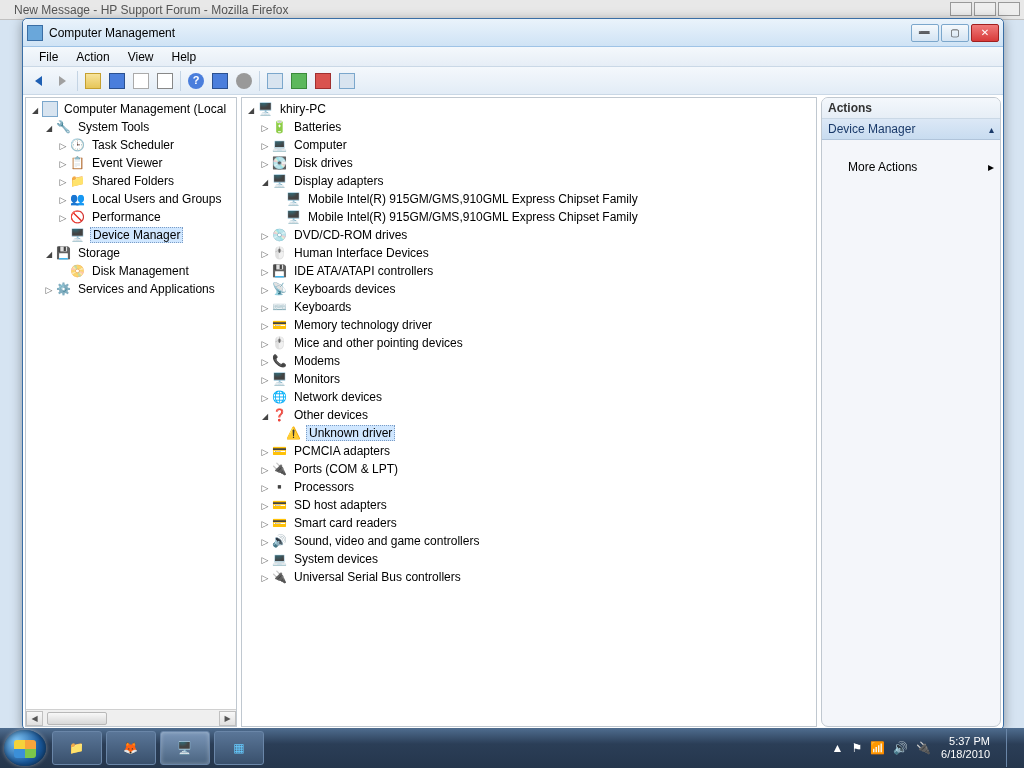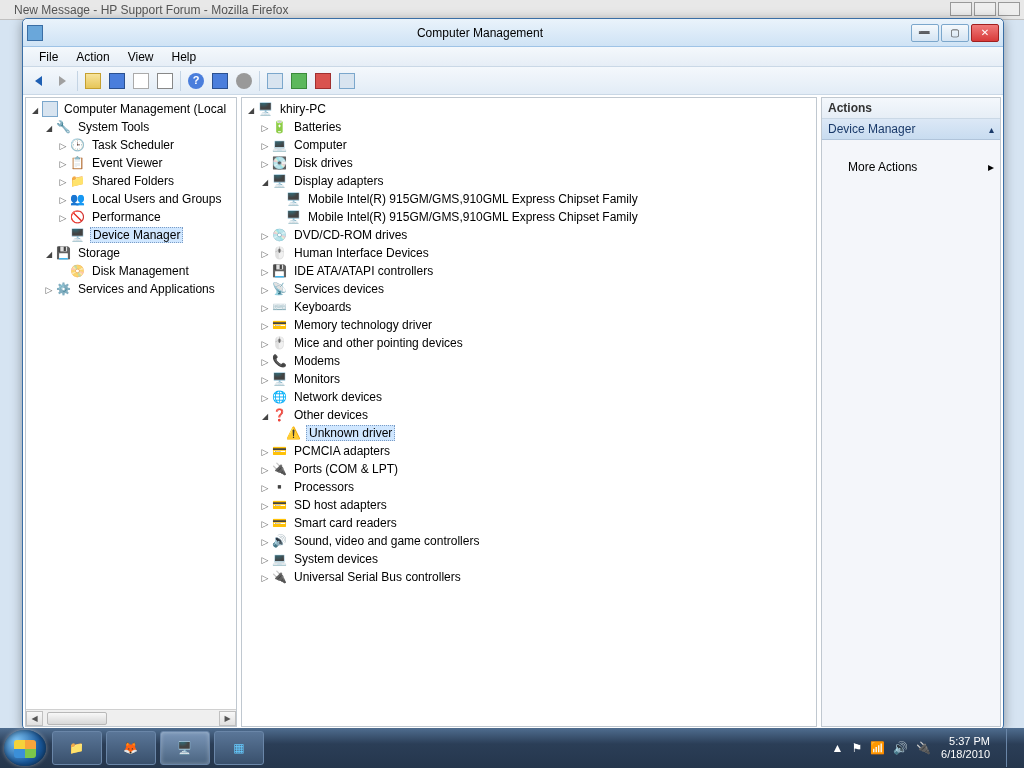--- a/index.html
+++ b/index.html
@@ -3,21 +3,21 @@
 <meta charset="utf-8">
 <style>
 * { box-sizing: border-box; margin: 0; padding: 0; }
 body { font-family: "Segoe UI", Tahoma, sans-serif; font-size: 12px; background: #d6e4f2; width: 1024px; height: 768px; overflow: hidden; position: relative; }
 
 .behind-window { position: absolute; top: 0; left: 0; right: 0; height: 20px; background: #e8e8e8; border-bottom: 1px solid #c0c0c0; display: flex; align-items: center; padding: 0 14px; color: #555; }
 .behind-window .behind-controls { position: absolute; right: 4px; top: 2px; display: flex; gap: 2px; }
 .behind-window .bctl { width: 22px; height: 14px; border: 1px solid #999; background: #eee; }
 
 .mmc-window { position: absolute; left: 22px; top: 18px; width: 982px; height: 712px; background: #fff; border: 1px solid #3a6ea5; border-radius: 5px; box-shadow: 0 2px 12px rgba(0,0,0,.35); display: flex; flex-direction: column; }
-.titlebar { height: 28px; background: linear-gradient(#eaf3fb,#cfe3f5); border-bottom: 1px solid #9ec3e6; display: flex; align-items: center; padding: 8px 4px; border-radius: 5px 5px 0 0; text-align: center; }
+.titlebar { height: 28px; background: linear-gradient(#eaf3fb,#cfe3f5); border-bottom: 1px solid #9ec3e6; display: flex; align-items: center; padding: 8px 4px; border-radius: 5px 5px 0 0; }
 .titlebar .app-icon { width: 16px; height: 16px; background: #6aa7da; border: 1px solid #3a6ea5; margin-right: 6px; }
 .titlebar .title-text { color: #000; flex: 1; }
 .win-controls { display: flex; gap: 2px; }
 .win-btn { width: 28px; height: 18px; background: linear-gradient(#f5f9fc,#d4e4f3); border: 1px solid #7ba7cc; border-radius: 2px; display: flex; align-items: center; justify-content: center; font-size: 10px; color: #333; }
 .win-btn.close { background: linear-gradient(#f07b7b,#d83a3a); color: #fff; border-color: #a02020; }
 
 .menubar { height: 20px; background: linear-gradient(#f4f8fc,#e6eef6); border-bottom: 1px solid #cad8e6; display: flex; align-items: center; padding: 0 8px; gap: 2px; }
 .menu-item { padding: 2px 8px; cursor: default; }
 
 .toolbar { height: 28px; background: linear-gradient(#f4f8fc,#e2ecf6); border-bottom: 1px solid #cad8e6; display: flex; align-items: center; padding: 0 4px; gap: 2px; }
@@ -33,21 +33,21 @@
 .ico-monitor { background:#4a7edc; border:1px solid #2a5090; }
 .ico-gear { background:#999; border-radius:50%; }
 .ico-green { background:#5cb85c; border:1px solid #3a8a3a; }
 .ico-red { background:#d9534f; border:1px solid #a03030; }
 .ico-comp { background:#d8e4f0; border:1px solid #7ba7cc; }
 
 .content { flex: 1; display: flex; min-height: 0; }
 .pane { border: 1px solid #c0c8d0; background: #fff; margin: 2px; overflow: hidden; display: flex; flex-direction: column; }
 .pane.left { width: 212px; }
 .pane.center { flex: 1; }
-.pane.right { width: 180px; background: #f4f6fa; }
+.pane.right { width: 180px; background: #f4f6fa; border-radius: 7px; }
 
 .tree { padding: 2px 0; overflow-y: auto; overflow-x: auto; flex:1; white-space: nowrap; }
 .tree-row { display: flex; align-items: center; height: 18px; padding-right: 6px; cursor: default; }
 .tree-row.selected .label { background: #d0e7ff; border: 1px dotted #7a9cc6; padding: 0 2px; }
 .tw { width: 14px; text-align: center; color: #555; font-size: 10px; display:inline-block; }
 .tw.exp::before { content: "▷"; color:#666; font-size:9px; }
 .tw.col::before { content: "◢"; color:#444; font-size:8px; }
 .ti { width: 16px; height: 16px; margin-right: 4px; display:inline-flex; align-items:center; justify-content:center; }
 .label { padding: 0 2px; }
 .ind0 { padding-left: 2px; }
@@ -268,21 +268,21 @@
             <span class="label">Human Interface Devices</span>
           </div>
         <div class="tree-row ind1">
             <span class="tw exp"></span>
             <span class="ti">💾</span>
             <span class="label">IDE ATA/ATAPI controllers</span>
           </div>
         <div class="tree-row ind1">
             <span class="tw exp"></span>
             <span class="ti">📡</span>
-            <span class="label">Services devices</span>
+            <span class="label">Keyboards devices</span>
           </div>
         <div class="tree-row ind1">
             <span class="tw exp"></span>
             <span class="ti">⌨️</span>
             <span class="label">Keyboards</span>
           </div>
         <div class="tree-row ind1">
             <span class="tw exp"></span>
             <span class="ti">💳</span>
             <span class="label">Memory technology driver</span>

